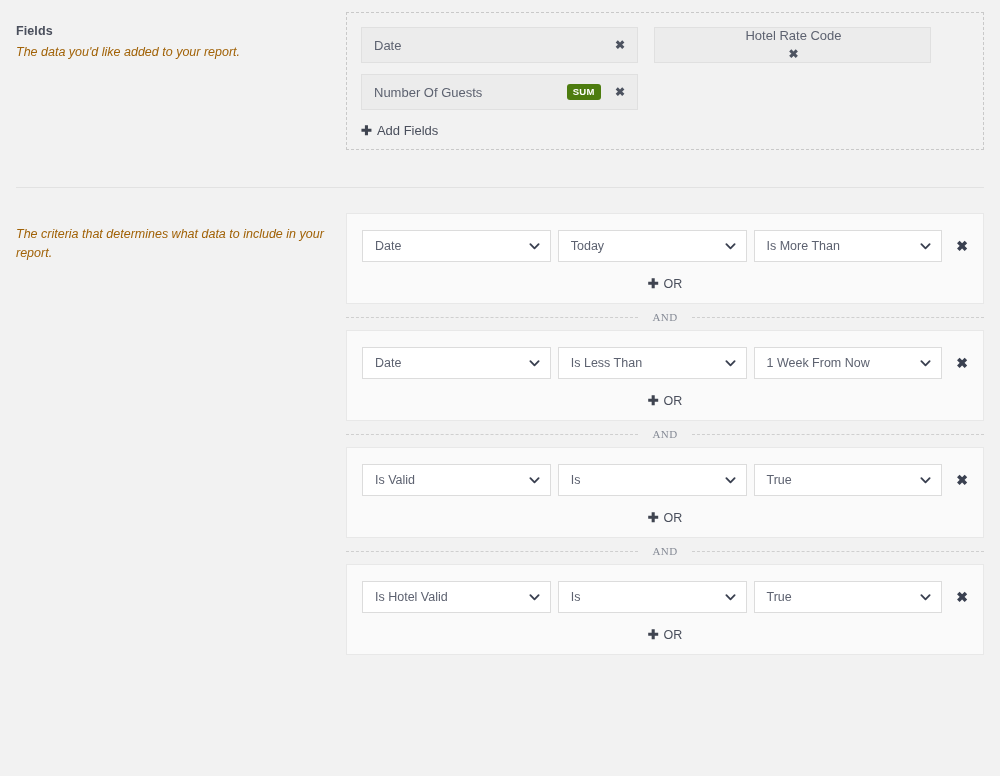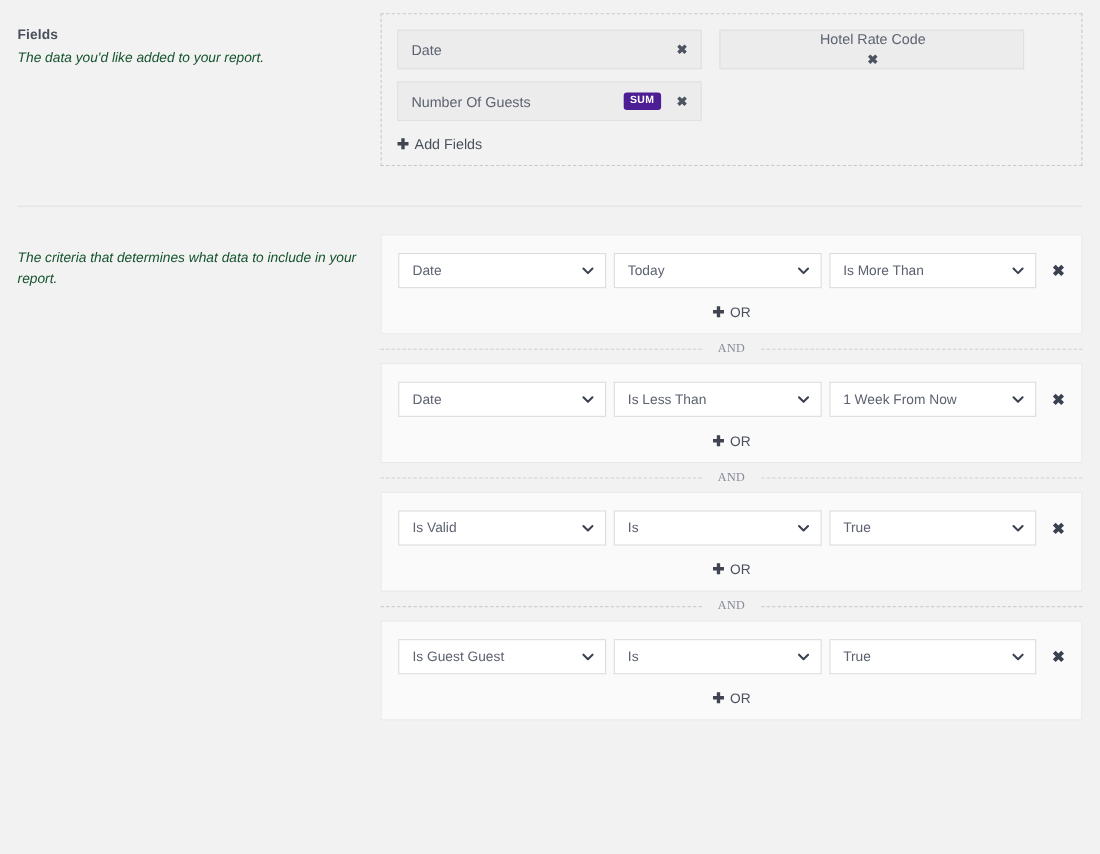--- a/index.html
+++ b/index.html
@@ -29,21 +29,21 @@
     font-size: 12.5px;
     font-weight: bold;
     color: #4a4f5c;
     letter-spacing: .1px;
     margin: 0 0 4px 0;
     line-height: 1.2;
   }
   .section-label .desc {
     font-size: 12.5px;
     font-style: italic;
-    color: #14532d;
+    color: #a16207;
     line-height: 1.5;
     margin: 0;
   }
 
   
   .divider {
     position: absolute;
     left: 16px;
     width: 968px;
     height: 1px;
@@ -70,21 +70,21 @@
     height: 36px;
     padding: 0 10px 0 12px;
     margin: 0 16px 11px 0;
     font-size: 13px;
     color: #5d6270;
   }
   .chip.w1 { width: 277px; }
   .chip.w2 { width: 277px; flex-direction: column; }
   .chip .chip-label { flex: 1 1 auto; white-space: nowrap; overflow: hidden; }
   .chip .agg-badge {
-    background: #4c1d95;
+    background: #4d7c0f;
     color: #ffffff;
     font-size: 9.5px;
     font-weight: bold;
     letter-spacing: .4px;
     padding: 3px 6px 3px 6px;
     border-radius: 3px;
     margin-right: 12px;
     line-height: 1;
   }
   .chip .chip-x {
@@ -367,21 +367,21 @@
 
     <div class="and-sep">
       <span class="line"></span>
       <span class="and-text">AND</span>
       <span class="line"></span>
     </div>
 
     <div class="filter-group">
       <div class="filter-row">
         <div class="sel f1">
-          <span>Is Guest Guest</span>
+          <span>Is Hotel Valid</span>
           <span class="chev">
             <svg width="11" height="11" viewBox="0 0 12 12">
                 <path d="M1.5 4 L6 8.5 L10.5 4" stroke="#3a4050" stroke-width="2" fill="none" stroke-linecap="round" stroke-linejoin="round"></path>
               </svg>
           </span>
         </div>
         <div class="sel f2">
           <span>Is</span>
           <span class="chev">
             <svg width="11" height="11" viewBox="0 0 12 12">

